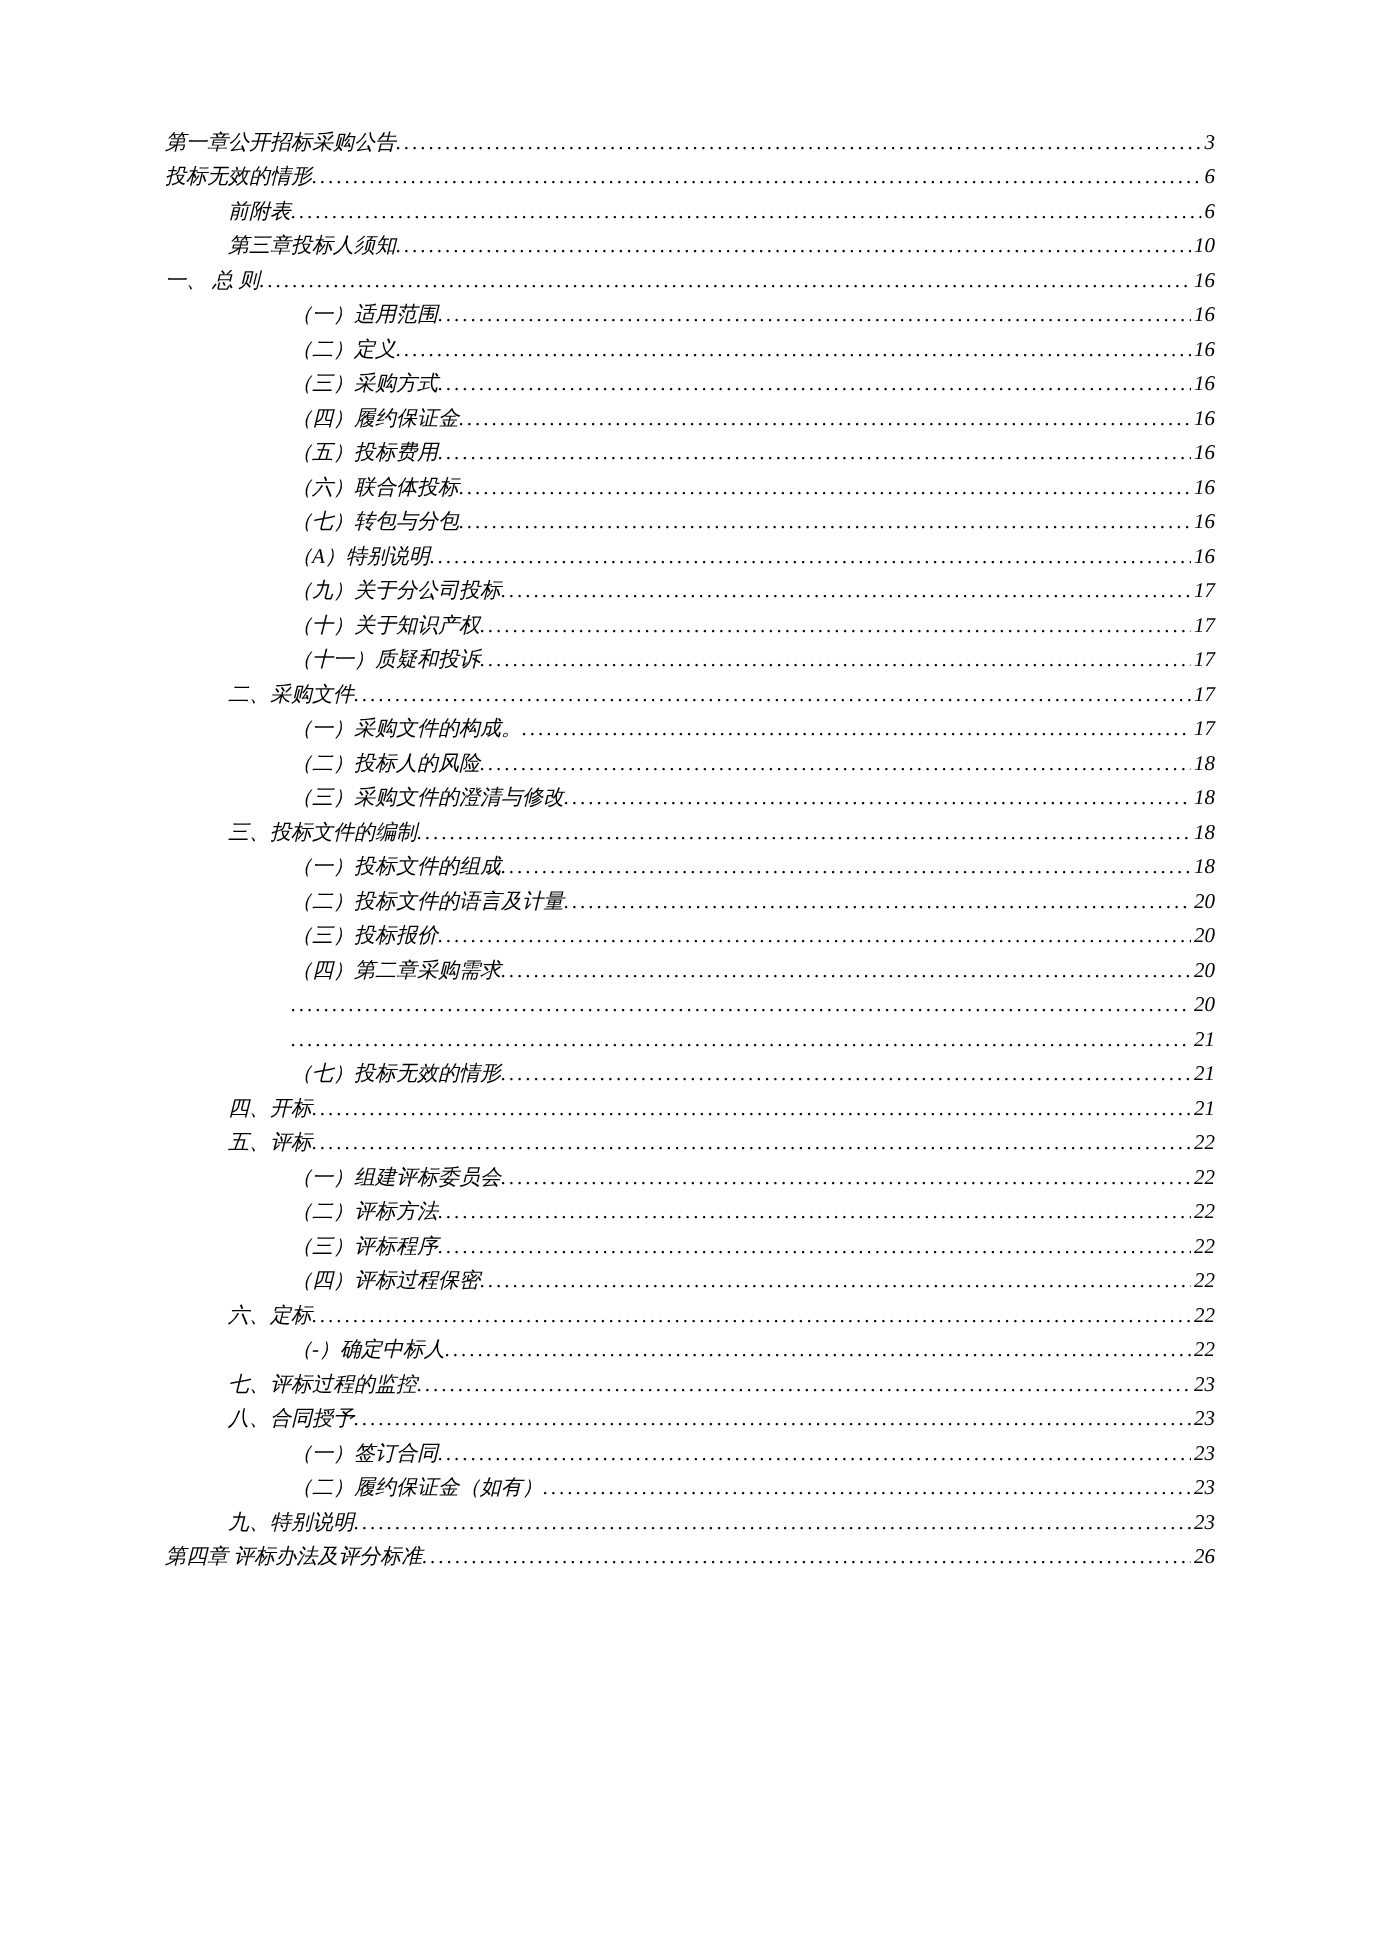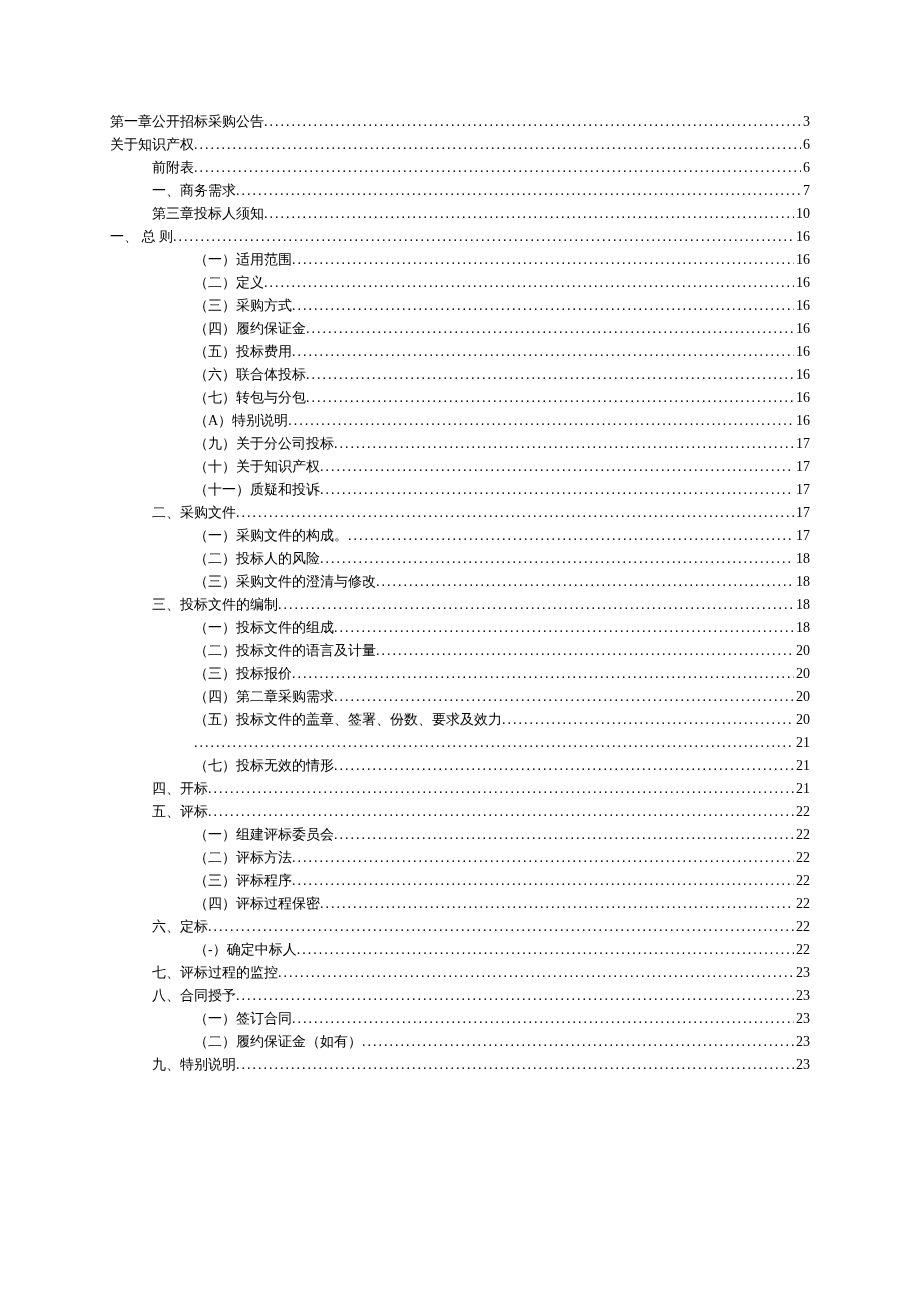--- a/index.html
+++ b/index.html
@@ -5,21 +5,22 @@
   body {
     margin: 0;
     padding: 0;
     background: #fff;
     font-family: "SimSun", "宋体", serif;
     font-size: 14px;
     color: #000;
     width: 920px;
   }
   .page {
-    padding: 110px 110px 100px 110px;
+    padding: 84px 110px 100px 110px;
+    font-style: italic;
   }
   .toc-line {
     display: flex;
     align-items: baseline;
     line-height: 23px;
     white-space: nowrap;
   }
   .toc-label {
     flex: 0 0 auto;
   }
@@ -44,35 +45,30 @@
 <body>
 
 <div class="page">
   <div id="toc-container">
       <div class="toc-line indent-0">
         <span class="toc-label">第一章公开招标采购公告</span>
         <span class="toc-dots"></span>
         <span class="toc-page">3</span>
       </div>
       <div class="toc-line indent-0">
-        <span class="toc-label">关于知识产权</span>
+        <span class="toc-label">投标无效的情形</span>
         <span class="toc-dots"></span>
         <span class="toc-page">6</span>
       </div>
       <div class="toc-line indent-1">
         <span class="toc-label">前附表</span>
         <span class="toc-dots"></span>
         <span class="toc-page">6</span>
       </div>
       <div class="toc-line indent-1">
-        <span class="toc-label">一、商务需求</span>
-        <span class="toc-dots"></span>
-        <span class="toc-page">7</span>
-      </div>
-      <div class="toc-line indent-1">
         <span class="toc-label">第三章投标人须知</span>
         <span class="toc-dots"></span>
         <span class="toc-page">10</span>
       </div>
       <div class="toc-line indent-0">
         <span class="toc-label">一、  总  则</span>
         <span class="toc-dots"></span>
         <span class="toc-page">16</span>
       </div>
       <div class="toc-line indent-2">
@@ -169,21 +165,20 @@
         <span class="toc-label">（三）投标报价 </span>
         <span class="toc-dots"></span>
         <span class="toc-page">20</span>
       </div>
       <div class="toc-line indent-2">
         <span class="toc-label">（四）第二章采购需求 </span>
         <span class="toc-dots"></span>
         <span class="toc-page">20</span>
       </div>
       <div class="toc-line indent-2">
-        <span class="toc-label">（五）投标文件的盖章、签署、份数、要求及效力 </span>
         <span class="toc-dots"></span>
         <span class="toc-page">20</span>
       </div>
       <div class="toc-line indent-2">
         <span class="toc-dots"></span>
         <span class="toc-page">21</span>
       </div>
       <div class="toc-line indent-2">
         <span class="toc-label">（七）投标无效的情形 </span>
         <span class="toc-dots"></span>
@@ -246,15 +241,20 @@
       </div>
       <div class="toc-line indent-2">
         <span class="toc-label">（二）履约保证金（如有） </span>
         <span class="toc-dots"></span>
         <span class="toc-page">23</span>
       </div>
       <div class="toc-line indent-1">
         <span class="toc-label">九、特别说明</span>
         <span class="toc-dots"></span>
         <span class="toc-page">23</span>
+      </div>
+      <div class="toc-line indent-0">
+        <span class="toc-label">第四章  评标办法及评分标准</span>
+        <span class="toc-dots"></span>
+        <span class="toc-page">26</span>
       </div>
     </div>
 </div>
 
 </body></html>

